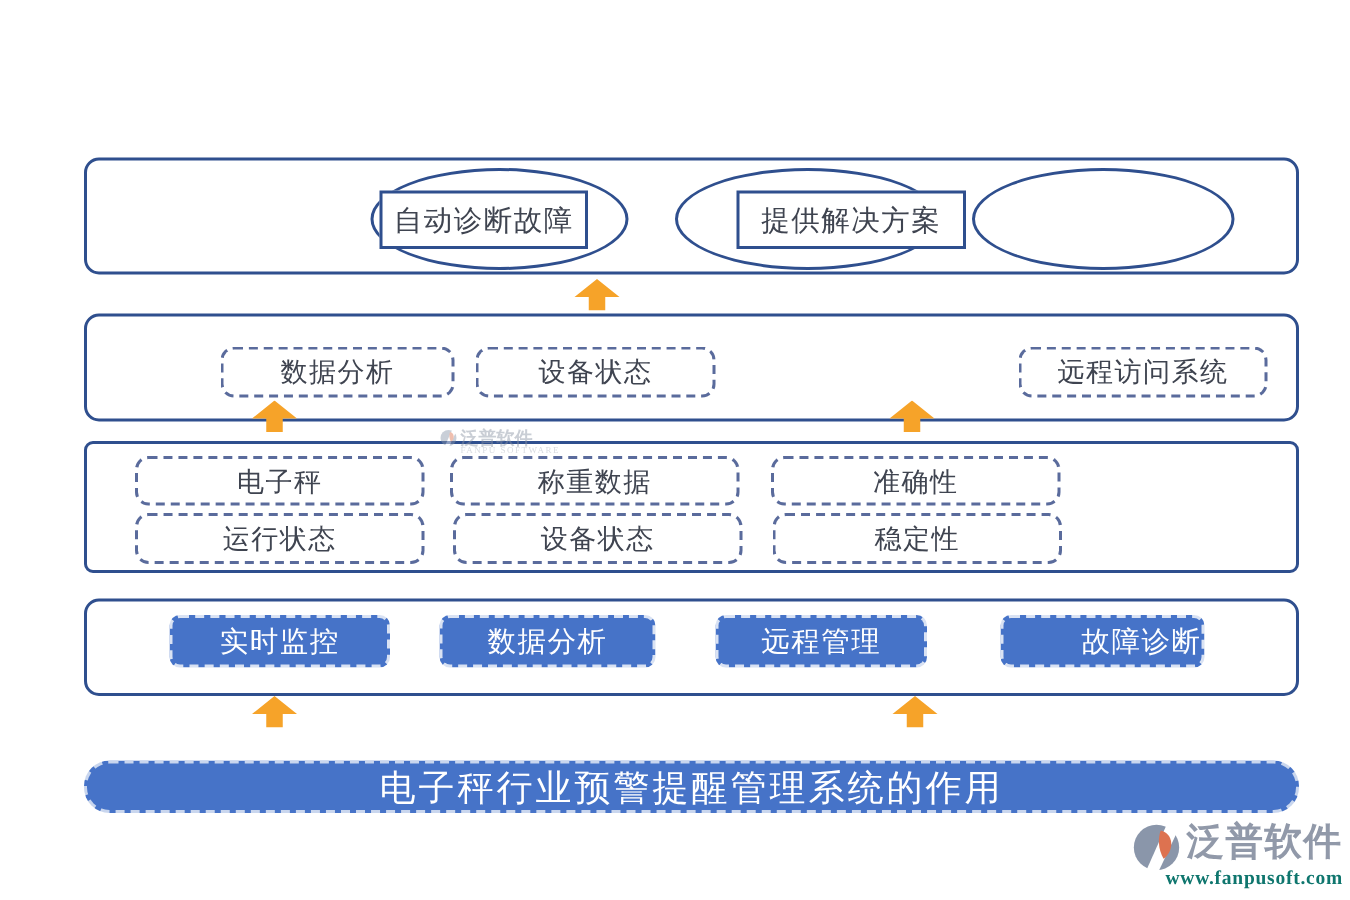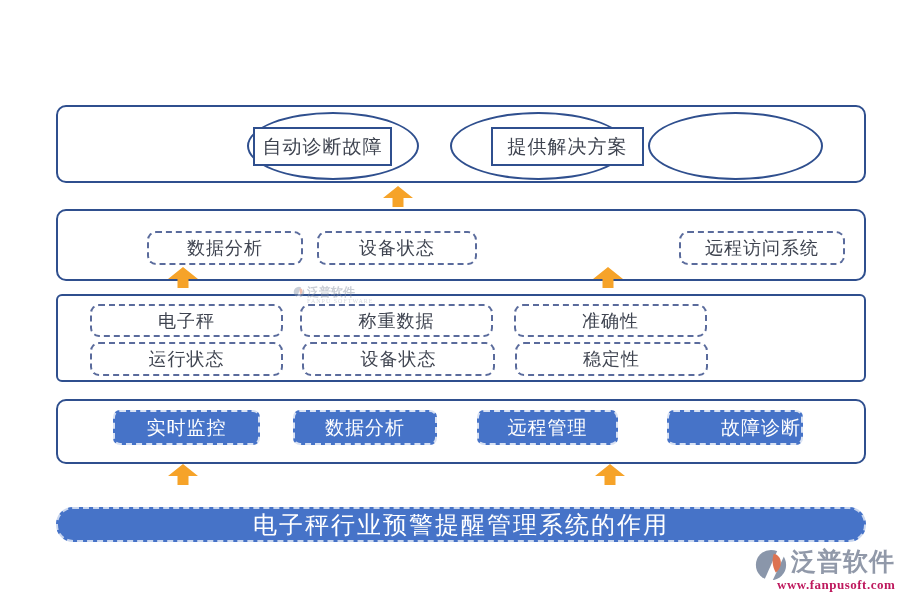--- a/index.html
+++ b/index.html
@@ -37,21 +37,21 @@
   
   .watermark{position:absolute;left:293px;top:286px;opacity:.45;z-index:3;line-height:1;}
   .watermark .wm-line1{display:flex;align-items:center;gap:2px;}
   .watermark .wm-text{font-size:12px;font-weight:bold;color:#8a93a3;}
   .watermark .wm-sub{font-size:6px;color:#a9b0bc;letter-spacing:1px;margin-left:14px;}
 
   
   .logo{position:absolute;left:754px;top:548px;display:flex;align-items:flex-start;}
   .logo-text-wrap{margin-left:3px;}
   .logo-name{font-size:25px;font-weight:bold;color:#9199a9;letter-spacing:1px;line-height:1.1;}
-  .logo-url{font-size:13px;font-weight:bold;color:#be185d;letter-spacing:.5px;margin-top:1px;margin-left:-14px;text-align:center;}
+  .logo-url{font-size:13px;font-weight:bold;color:#0f766e;letter-spacing:.5px;margin-top:1px;margin-left:-14px;text-align:center;}
 </style>
 </head>
 <body>
 
 <div class="page">
 
   <div class="layer" style="top:105px;height:78px;"></div>
   <div class="ellipse" style="left:247px;top:112px;width:172px;height:68px;"></div>
   <div class="ellipse" style="left:450px;top:112px;width:177px;height:68px;"></div>
   <div class="ellipse" style="left:648px;top:112px;width:175px;height:68px;"></div>

